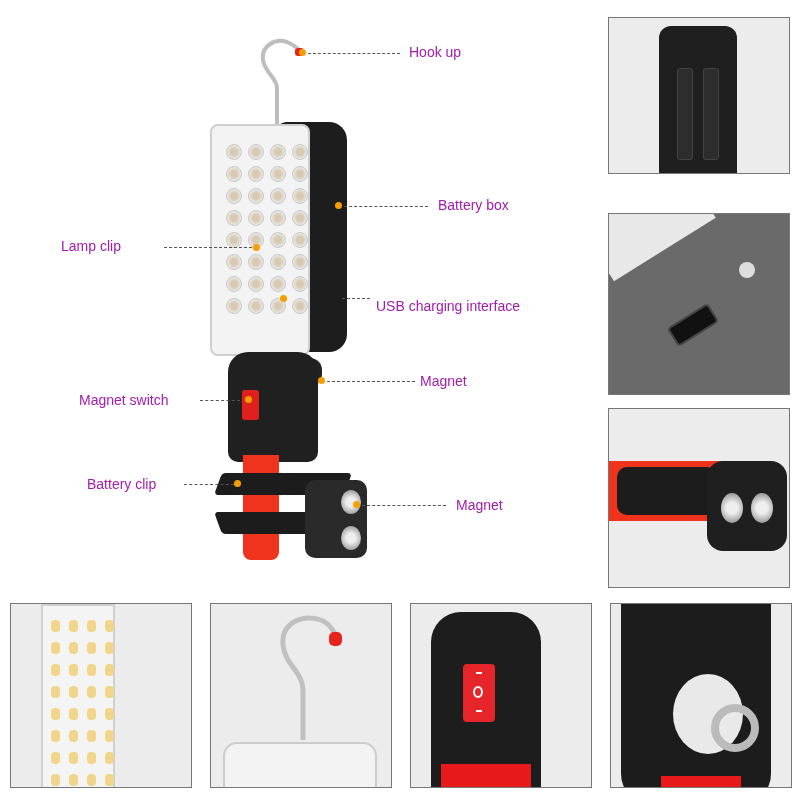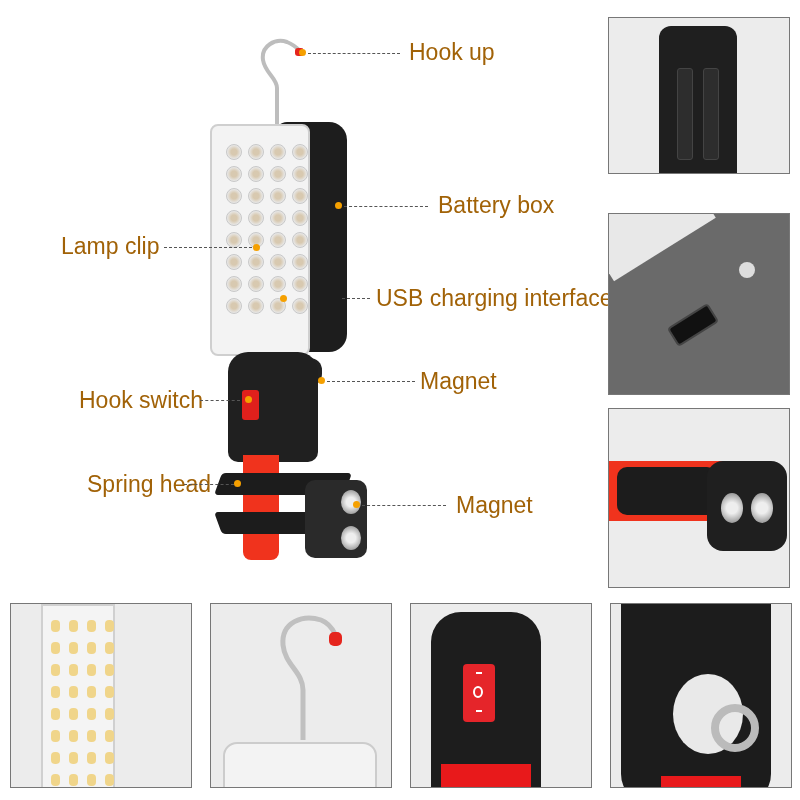--- a/index.html
+++ b/index.html
@@ -1,17 +1,17 @@
 <!DOCTYPE html>
 <html><head>
 <meta charset="utf-8">
 <style>
   html,body{margin:0;padding:0;background:#fff;}
   body{width:800px;height:800px;position:relative;overflow:hidden;font-family:"Liberation Sans",sans-serif;}
-  .label{position:absolute;font-size:23px;color:#a16207;white-space:nowrap;line-height:20px;}
+  .label{position:absolute;font-size:14px;color:#a21caf;white-space:nowrap;line-height:20px;}
   .dash{position:absolute;height:0;border-top:1.5px dashed #555;}
   .dot{position:absolute;width:7px;height:7px;border-radius:50%;background:#f5a000;}
   .panel{position:absolute;border:1px solid #777;background:#ececec;overflow:hidden;box-sizing:border-box;}
   
   .hook{position:absolute;left:255px;top:38px;width:48px;height:90px;}
   .lamp-body{position:absolute;left:275px;top:122px;width:72px;height:230px;background:#1d1d1d;border-radius:12px 18px 18px 12px;}
   .lamp-face{position:absolute;left:210px;top:124px;width:100px;height:232px;background:#f3f3f3;border:2px solid #cfcfcf;border-radius:8px;box-sizing:border-box;}
   .leds{position:absolute;left:14px;top:18px;display:grid;grid-template-columns:repeat(4,16px);gap:6px 6px;}
   .led{width:14px;height:14px;border-radius:50%;background:radial-gradient(circle,#d8c9b0 30%,#e8e8e8 70%);border:1px solid #c8c8c8;}
   .handle{position:absolute;left:228px;top:352px;width:90px;height:110px;background:#202020;border-radius:20px 20px 10px 10px;}
@@ -108,31 +108,31 @@
 <div class="dot" style="left:335px;top:202px;"></div>
 <div class="dash" style="left:344px;top:206px;width:84px;"></div>
 <div class="label" style="left:438px;top:195px;text-align:right;">Battery box</div>
 
 <div class="label" style="left:61px;top:236px;">Lamp clip</div>
 <div class="dash" style="left:164px;top:247px;width:88px;"></div>
 <div class="dot" style="left:253px;top:244px;"></div>
 
 <div class="dot" style="left:280px;top:295px;"></div>
 <div class="dash" style="left:342px;top:298px;width:28px;"></div>
-<div class="label" style="left:376px;top:288px;">USB charging interface</div>
+<div class="label" style="left:376px;top:296px;">USB charging interface</div>
 
 <div class="dot" style="left:318px;top:377px;"></div>
 <div class="dash" style="left:327px;top:381px;width:88px;"></div>
 <div class="label" style="left:420px;top:371px;">Magnet</div>
 
-<div class="label" style="left:79px;top:390px;">Hook switch</div>
+<div class="label" style="left:79px;top:390px;">Magnet switch</div>
 <div class="dash" style="left:200px;top:400px;width:40px;"></div>
 <div class="dot" style="left:245px;top:396px;"></div>
 
-<div class="label" style="left:87px;top:474px;">Spring head</div>
+<div class="label" style="left:87px;top:474px;">Battery clip</div>
 <div class="dash" style="left:184px;top:484px;width:50px;"></div>
 <div class="dot" style="left:234px;top:480px;"></div>
 
 <div class="dot" style="left:353px;top:501px;"></div>
 <div class="dash" style="left:362px;top:505px;width:84px;"></div>
 <div class="label" style="left:456px;top:495px;">Magnet</div>
 
 <div class="panel" style="left:608px;top:17px;width:182px;height:157px;">
   <div class="battery">
     <div class="batt-cell" style="left:18px;"></div>

